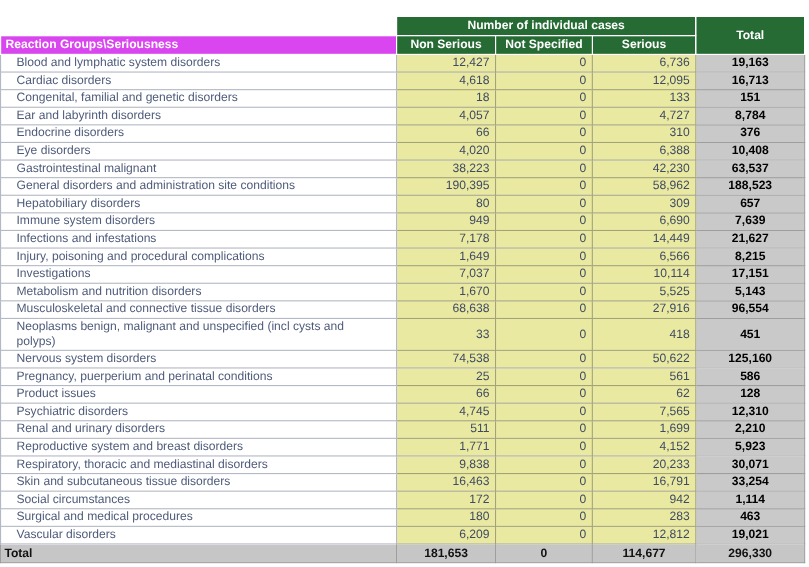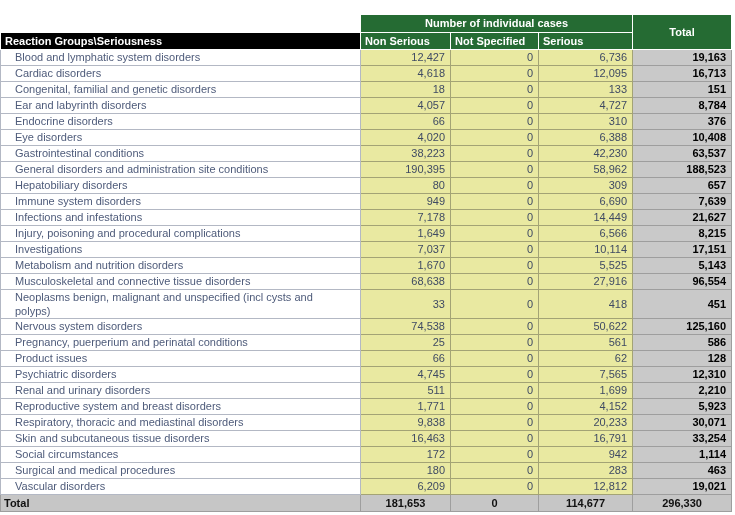--- a/index.html
+++ b/index.html
@@ -44,33 +44,33 @@
   th.thead-total {
     background: #256B33;
     color: #FFFFFF;
     font-weight: bold;
     text-align: center;
     vertical-align: middle;
     border: 1px solid #FFFFFF;
     padding: 0 4px;
   }
   th.rowhdr {
-    background: #000000;
+    background: #d946ef;
     color: #FFFFFF;
     font-weight: bold;
     text-align: left;
     border: 1px solid #FFFFFF;
     height: 16px;
     padding: 0 4px;
   }
   th.chead {
     background: #256B33;
     color: #FFFFFF;
     font-weight: bold;
-    text-align: left;
+    text-align: center;
     border: 1px solid #FFFFFF;
     height: 16px;
     padding: 0 4px;
   }
   
   td.label {
     background: #FFFFFF;
     color: #4E5B7A;
     text-align: left;
     border: 1px solid #B3B8C4;
@@ -82,21 +82,21 @@
     color: #3F4A63;
     text-align: right;
     border: 1px solid #A3A375;
     padding: 0 5px;
     height: 15px;
   }
   td.total-col {
     background: #C9C9C9;
     color: #000000;
     font-weight: bold;
-    text-align: right;
+    text-align: center;
     border: 1px solid #9E9E9E;
     padding: 0 5px;
     height: 15px;
   }
   
   tr.total-row td {
     background: #C6C6C6;
     color: #111111;
     font-weight: bold;
     border: 1px solid #9E9E9E;
@@ -175,21 +175,21 @@
           <td class="total-col">376</td>
         </tr>
         <tr>
           <td class="label">Eye disorders</td>
           <td class="num">4,020</td>
           <td class="num">0</td>
           <td class="num">6,388</td>
           <td class="total-col">10,408</td>
         </tr>
         <tr>
-          <td class="label">Gastrointestinal conditions</td>
+          <td class="label">Gastrointestinal malignant</td>
           <td class="num">38,223</td>
           <td class="num">0</td>
           <td class="num">42,230</td>
           <td class="total-col">63,537</td>
         </tr>
         <tr>
           <td class="label">General disorders and administration site conditions</td>
           <td class="num">190,395</td>
           <td class="num">0</td>
           <td class="num">58,962</td>

